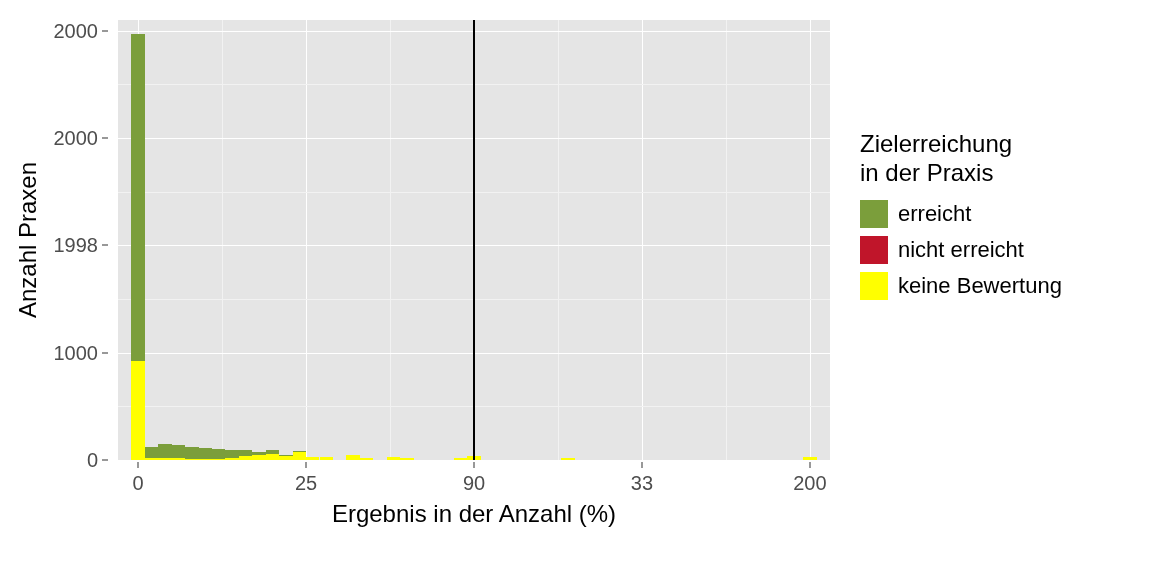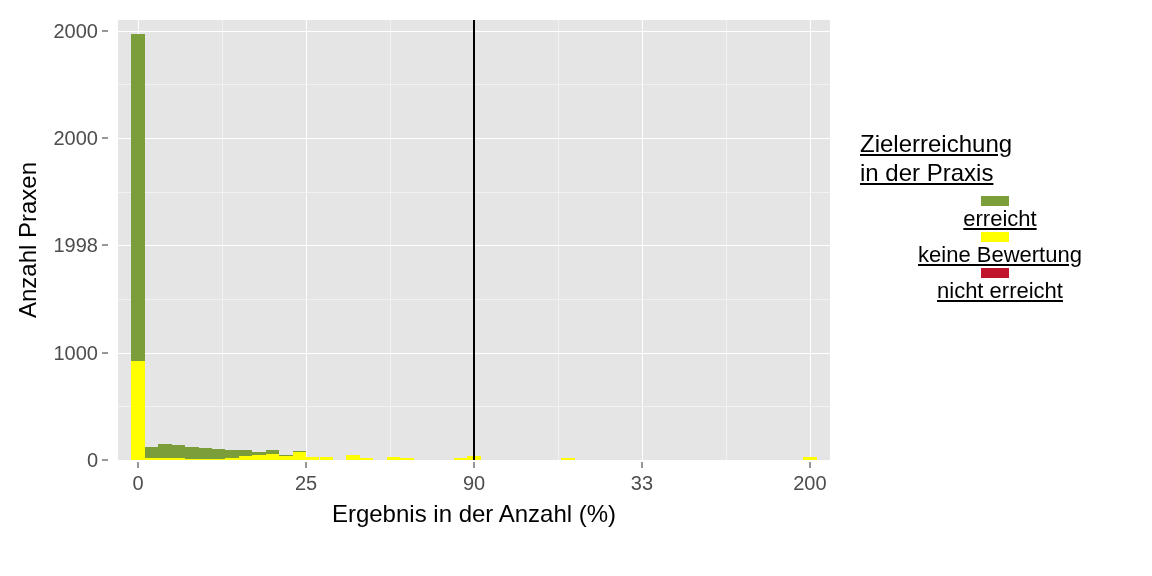--- a/index.html
+++ b/index.html
@@ -99,24 +99,23 @@
     text-align: center;
     font-size: 24px;
     color: #000;
   }
 
   .legend {
     position: absolute;
     left: 860px;
     top: 130px;
     width: 280px;
-    text-decoration: underline;
   }
   .legend-title { font-size: 24px; color: #000; line-height: 1.2; margin-bottom: 8px; }
-  .legend-row { display: flex; align-items: center; height: 36px; flex-direction: column; }
+  .legend-row { display: flex; align-items: center; height: 36px; }
   .swatch { width: 28px; height: 28px; margin-right: 10px; }
   .legend-label { font-size: 22px; color: #000; }
 </style>
 </head>
 <body>
 
 <div class="wrap">
 
   <div class="ylabel">
     <span>Anzahl Praxen</span>
@@ -211,23 +210,23 @@
   <div class="xlabel">Ergebnis in der Anzahl (%)</div>
 
   <div class="legend">
     <div class="legend-title" id="legend-title">Zielerreichung<br>in der Praxis</div>
     <div id="legend-items">
         <div class="legend-row">
           <div class="swatch" style="background: rgb(123, 158, 59);"></div>
           <div class="legend-label">erreicht</div>
         </div>
         <div class="legend-row">
+          <div class="swatch" style="background: rgb(192, 21, 42);"></div>
+          <div class="legend-label">nicht erreicht</div>
+        </div>
+        <div class="legend-row">
           <div class="swatch" style="background: rgb(255, 255, 0);"></div>
           <div class="legend-label">keine Bewertung</div>
         </div>
-        <div class="legend-row">
-          <div class="swatch" style="background: rgb(192, 21, 42);"></div>
-          <div class="legend-label">nicht erreicht</div>
-        </div>
       </div>
   </div>
 
 </div>
 
 </body></html>

